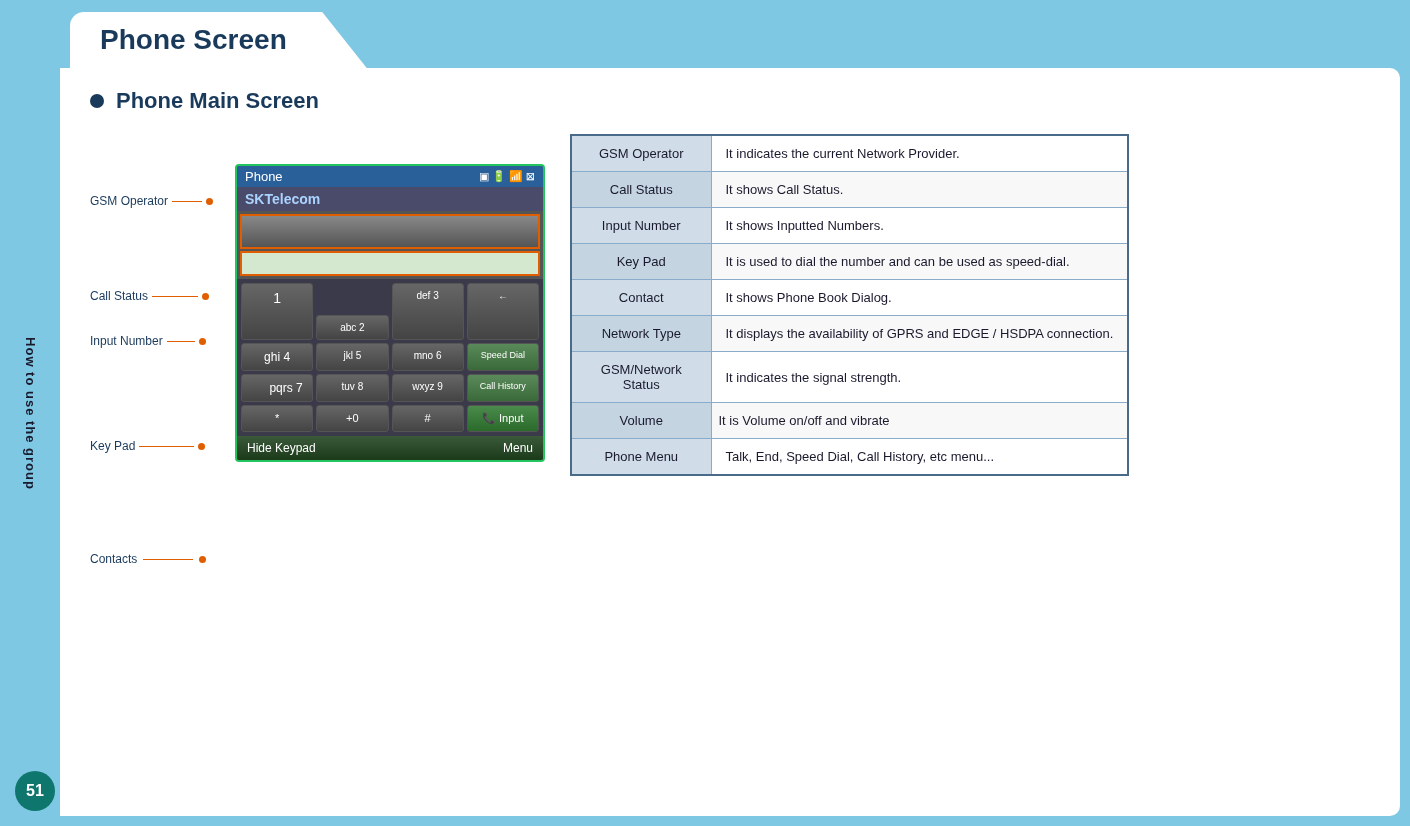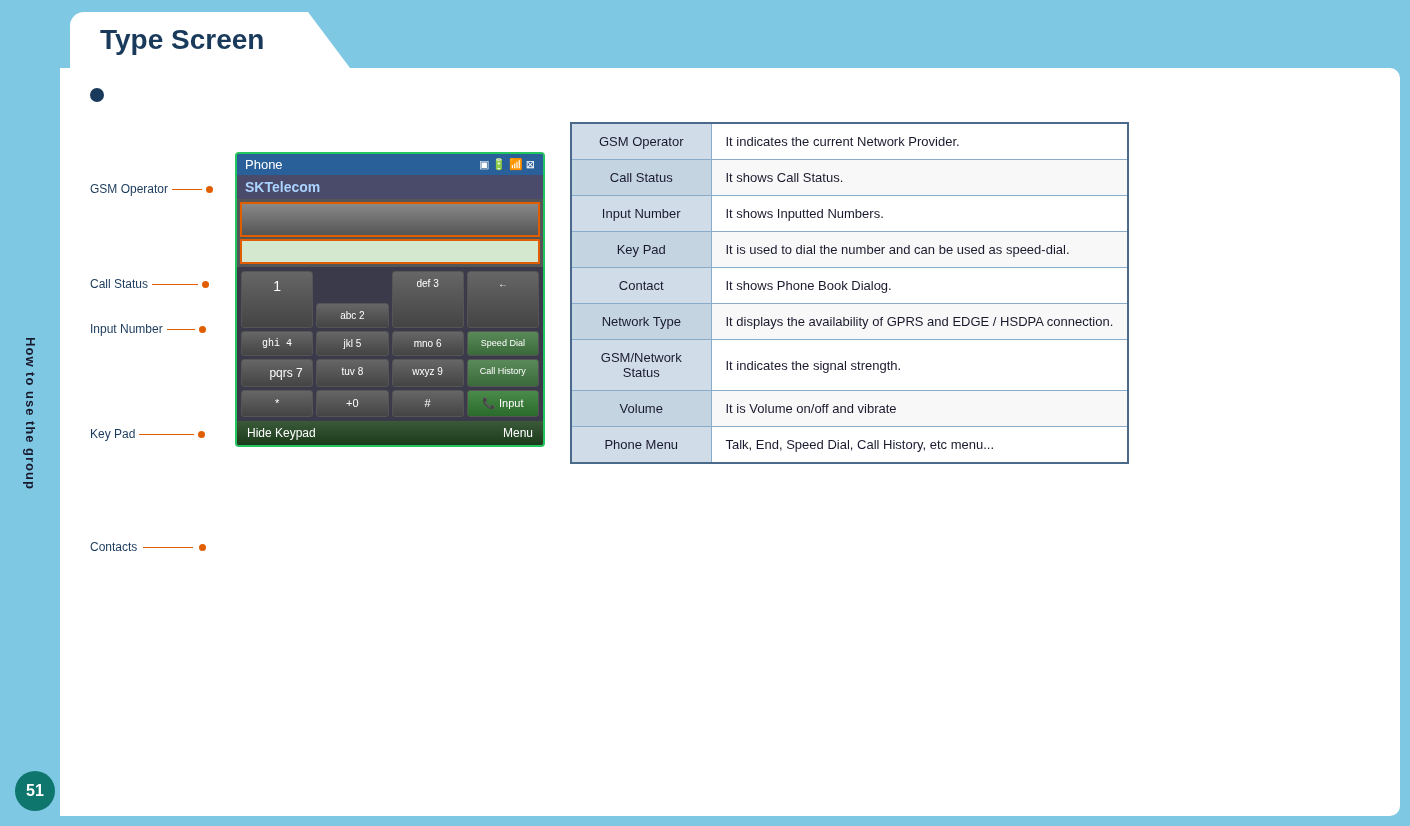--- a/index.html
+++ b/index.html
@@ -279,27 +279,28 @@
 </head>
 <body>
 
 <div class="sidebar">
   <span class="sidebar-text">How to use the group</span>
 </div>
 
 <div class="main">
 
   <div class="header-wrapper" style="padding: 12px 0 0 10px;">
-    <div class="header-tab-shape">Type Screen</div>
+    <div class="header-tab-shape">Phone Screen</div>
   </div>
 
   <div class="content-body">
 
     <div class="section-title">
       <div class="section-bullet"></div>
+      <span class="section-title-text">Phone Main Screen</span>
     </div>
 
     <div class="two-col">
 
       <div class="phone-wrapper">
 
         <div class="lbl" style="top: 60px; left: 0; gap: 4px;">
           <span class="text">GSM Operator</span>
           <div class="h-line" style="width: 30px;"></div>
           <div class="dot"></div>
@@ -370,21 +371,21 @@
 
             <div style="background: linear-gradient(to bottom, #888, #555); height: 35px; border: 2px solid #e05e00; margin: 3px 3px 2px 3px;"></div>
 
             <div style="background: #d4e8d0; height: 25px; margin: 0 3px 3px 3px; border: 2px solid #e05e00;"></div>
 
             <div style="background: #3a3a4a; padding: 4px; display: grid; grid-template-columns: repeat(4, 1fr); gap: 3px;">
               <div class="phone-key" style="font-size:14px;">1</div>
               <div class="phone-key" style="font-size:10px;margin-top:32px;">abc 2</div>
               <div class="phone-key" style="font-size:10px;">def 3</div>
               <div class="phone-key backspace">←</div>
-              <div class="phone-key" style="font-size:10px;font-family:Liberation Mono, monospace;">ghi 4</div>
+              <div class="phone-key" style="font-size:12px;">ghi 4</div>
               <div class="phone-key" style="font-size:10px;">jkl 5</div>
               <div class="phone-key" style="font-size:10px;">mno 6</div>
               <div class="phone-key" style="font-size:9px; background: linear-gradient(to bottom, #5a8a5a,#3a6a3a);">Speed Dial</div>
               <div class="phone-key" style="font-size:12px;padding-left:20px;">pqrs 7</div>
               <div class="phone-key" style="font-size:10px;">tuv 8</div>
               <div class="phone-key" style="font-size:10px;">wxyz 9</div>
               <div class="phone-key" style="font-size:9px; background: linear-gradient(to bottom, #5a8a5a,#3a6a3a);">Call History</div>
               <div class="phone-key">*</div>
               <div class="phone-key">+0</div>
               <div class="phone-key">#</div>
@@ -426,21 +427,21 @@
               <tr>
                 <td style="background: rgb(196, 212, 224);">Network Type</td>
                 <td style="background: rgb(248, 248, 248);">It displays the availability of GPRS and EDGE  / HSDPA connection.</td>
               </tr>
               <tr>
                 <td>GSM/Network Status</td>
                 <td>It indicates the signal strength.</td>
               </tr>
               <tr>
                 <td style="background: rgb(196, 212, 224);">Volume</td>
-                <td style="background: rgb(248, 248, 248);">It is Volume on/off and vibrate</td>
+                <td style="background: rgb(248, 248, 248); padding-left: 7px;">It is Volume on/off and vibrate</td>
               </tr>
               <tr>
                 <td>Phone Menu</td>
                 <td>Talk, End, Speed Dial, Call History, etc menu...</td>
               </tr>
             </tbody>
         </table>
       </div>
 
     </div>

